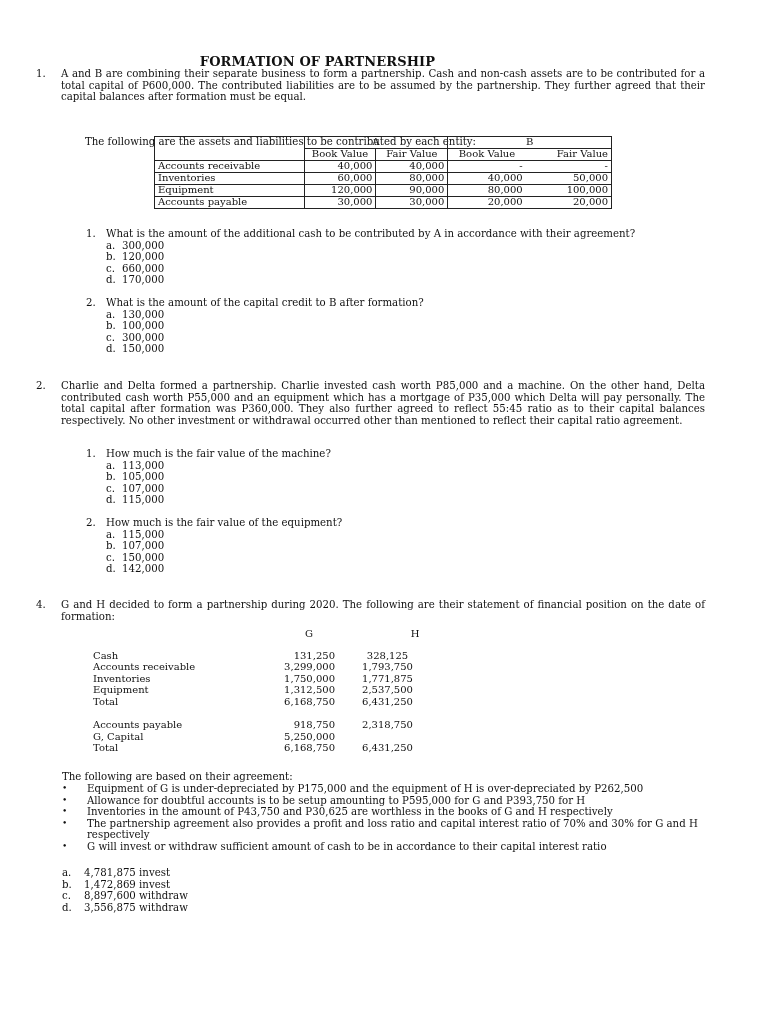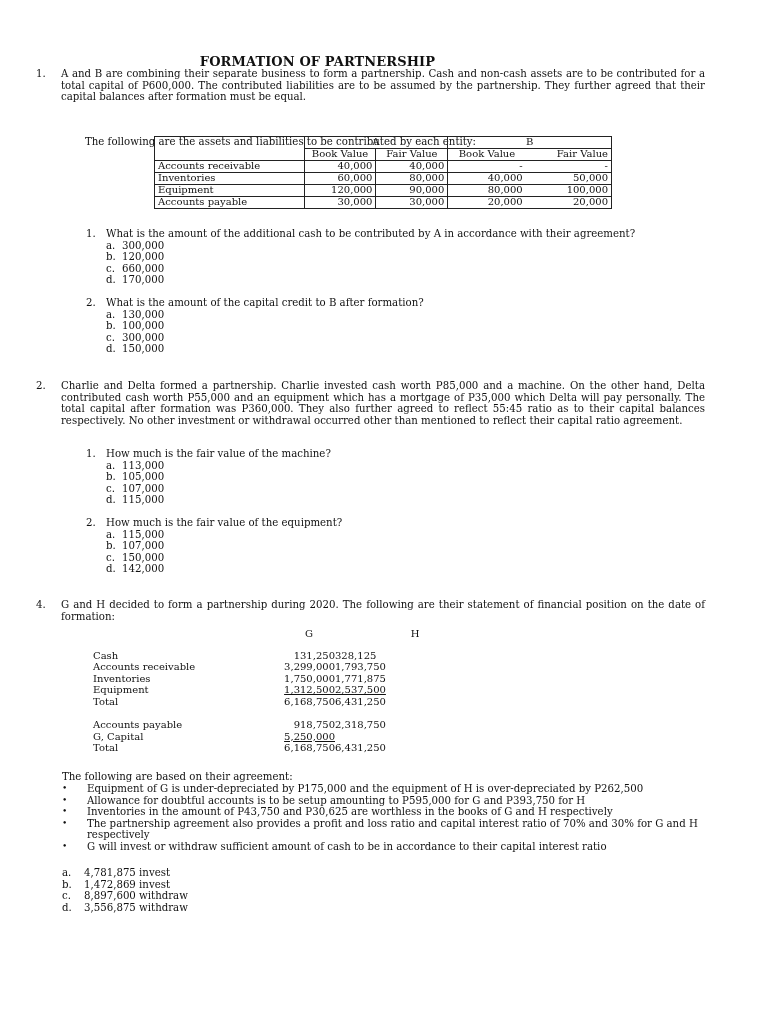--- a/index.html
+++ b/index.html
@@ -26,22 +26,22 @@
   .sub { display: flex; }
   .sub .n { width: 20px; flex: none; }
   .opts { margin-left: 20px; }
   .opt { display: flex; line-height: 11.6px; }
   .opt .l { width: 16px; flex: none; }
 
   .fs-table { font-size: 10px; line-height: 11.5px; }
   .fs-row { display: flex; }
   .fs-row .lab { width: 160px; }
   .fs-row .g { width: 82px; text-align: right; }
-  .fs-row .h { width: 105px; text-align: left; }
-  .u { text-decoration: underline; }
+  .fs-row .h { width: 105px; text-align: center; }
+  .u { }
 
   ul.bul { list-style: none; margin: 0; padding: 0; }
   ul.bul li { display: flex; }
   ul.bul li .b { width: 25px; flex: none; font-size: 9px; }
   ul.bul li .t { flex: 1; }
 </style>
 </head>
 <body>
 
 <div class="page">

